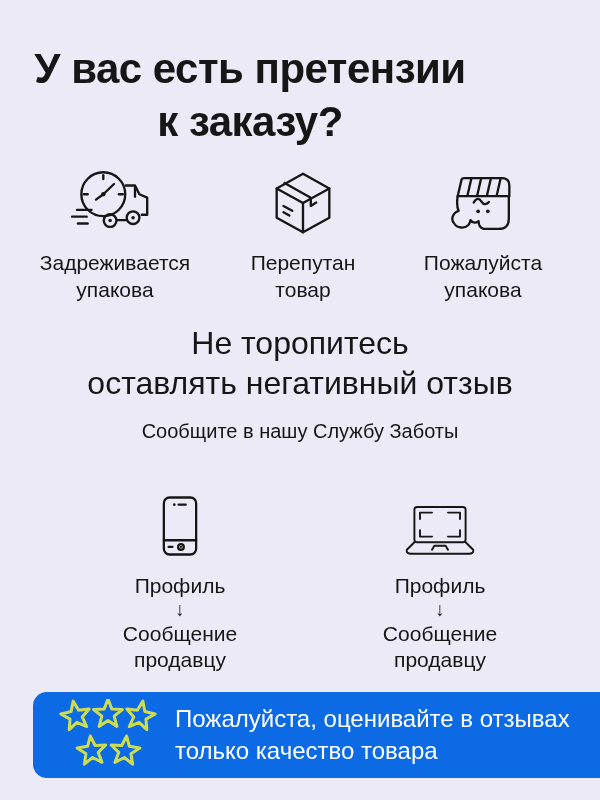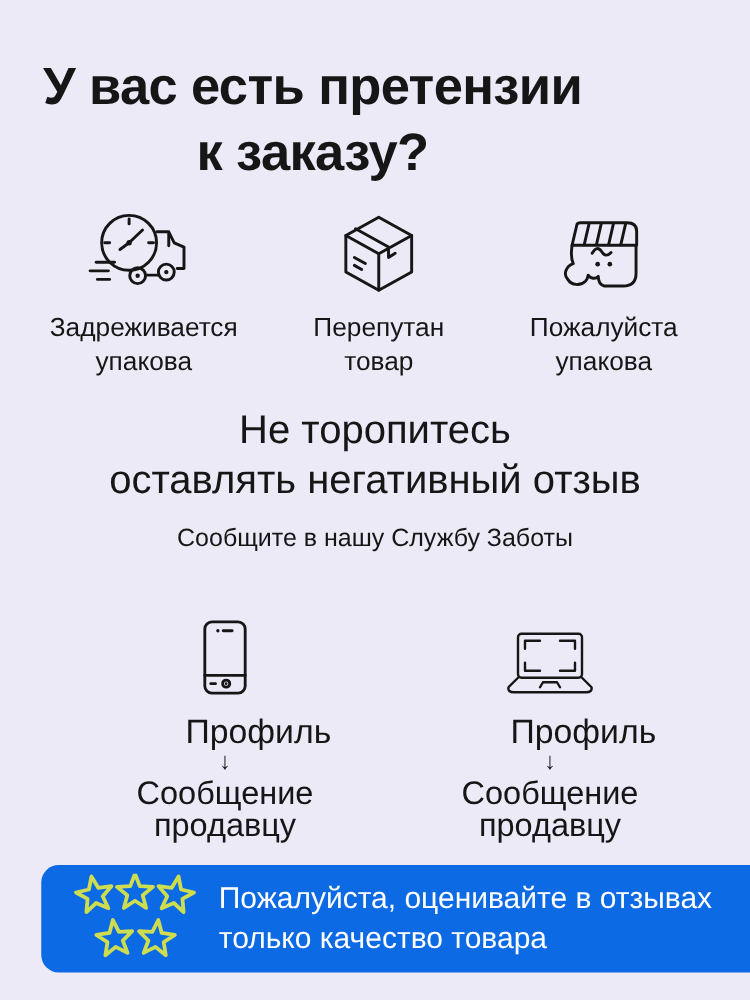--- a/index.html
+++ b/index.html
@@ -17,23 +17,23 @@
   .issue-icon{height:82px;display:flex;align-items:center;justify-content:center;}
   .issue-label{margin-top:4px;font-size:21px;line-height:27px;white-space:pre-line;}
 
   .heading{position:absolute;top:323px;left:0;width:600px;text-align:center;
            font-size:32px;font-weight:400;line-height:40px;white-space:pre-line;}
   .subheading{position:absolute;top:420px;left:0;width:600px;text-align:center;font-size:20px;}
 
   .dev-col{position:absolute;top:490px;width:170px;text-align:center;}
   #dev-1{left:95px}#dev-2{left:355px}
   .dev-icon{height:68px;display:flex;align-items:flex-end;justify-content:center;}
-  .dev-step1{margin-top:15px;font-size:27px;line-height:25px;text-align:right;}
+  .dev-step1{margin-top:15px;font-size:21px;line-height:25px;}
   .dev-arrow{font-size:19px;line-height:23px;}
-  .dev-step2{font-size:26px;line-height:26px;white-space:pre-line;}
+  .dev-step2{font-size:21px;line-height:26px;white-space:pre-line;}
 
   .banner{position:absolute;left:33px;top:692px;width:598px;height:86px;
           background:var(--banner_bg,#0C6AE4);border-radius:14px;
           display:flex;align-items:center;gap:17px;padding-left:25px;box-sizing:border-box;}
   .star-ln{fill:none;stroke:var(--star,#CEDC4F);stroke-width:3.2;stroke-linejoin:round;}
   .banner-text{color:var(--banner_text,#FFFFFF);font-size:24px;line-height:32px;
                font-weight:500;white-space:pre-line;}
 </style>
 </head>
 <body>

